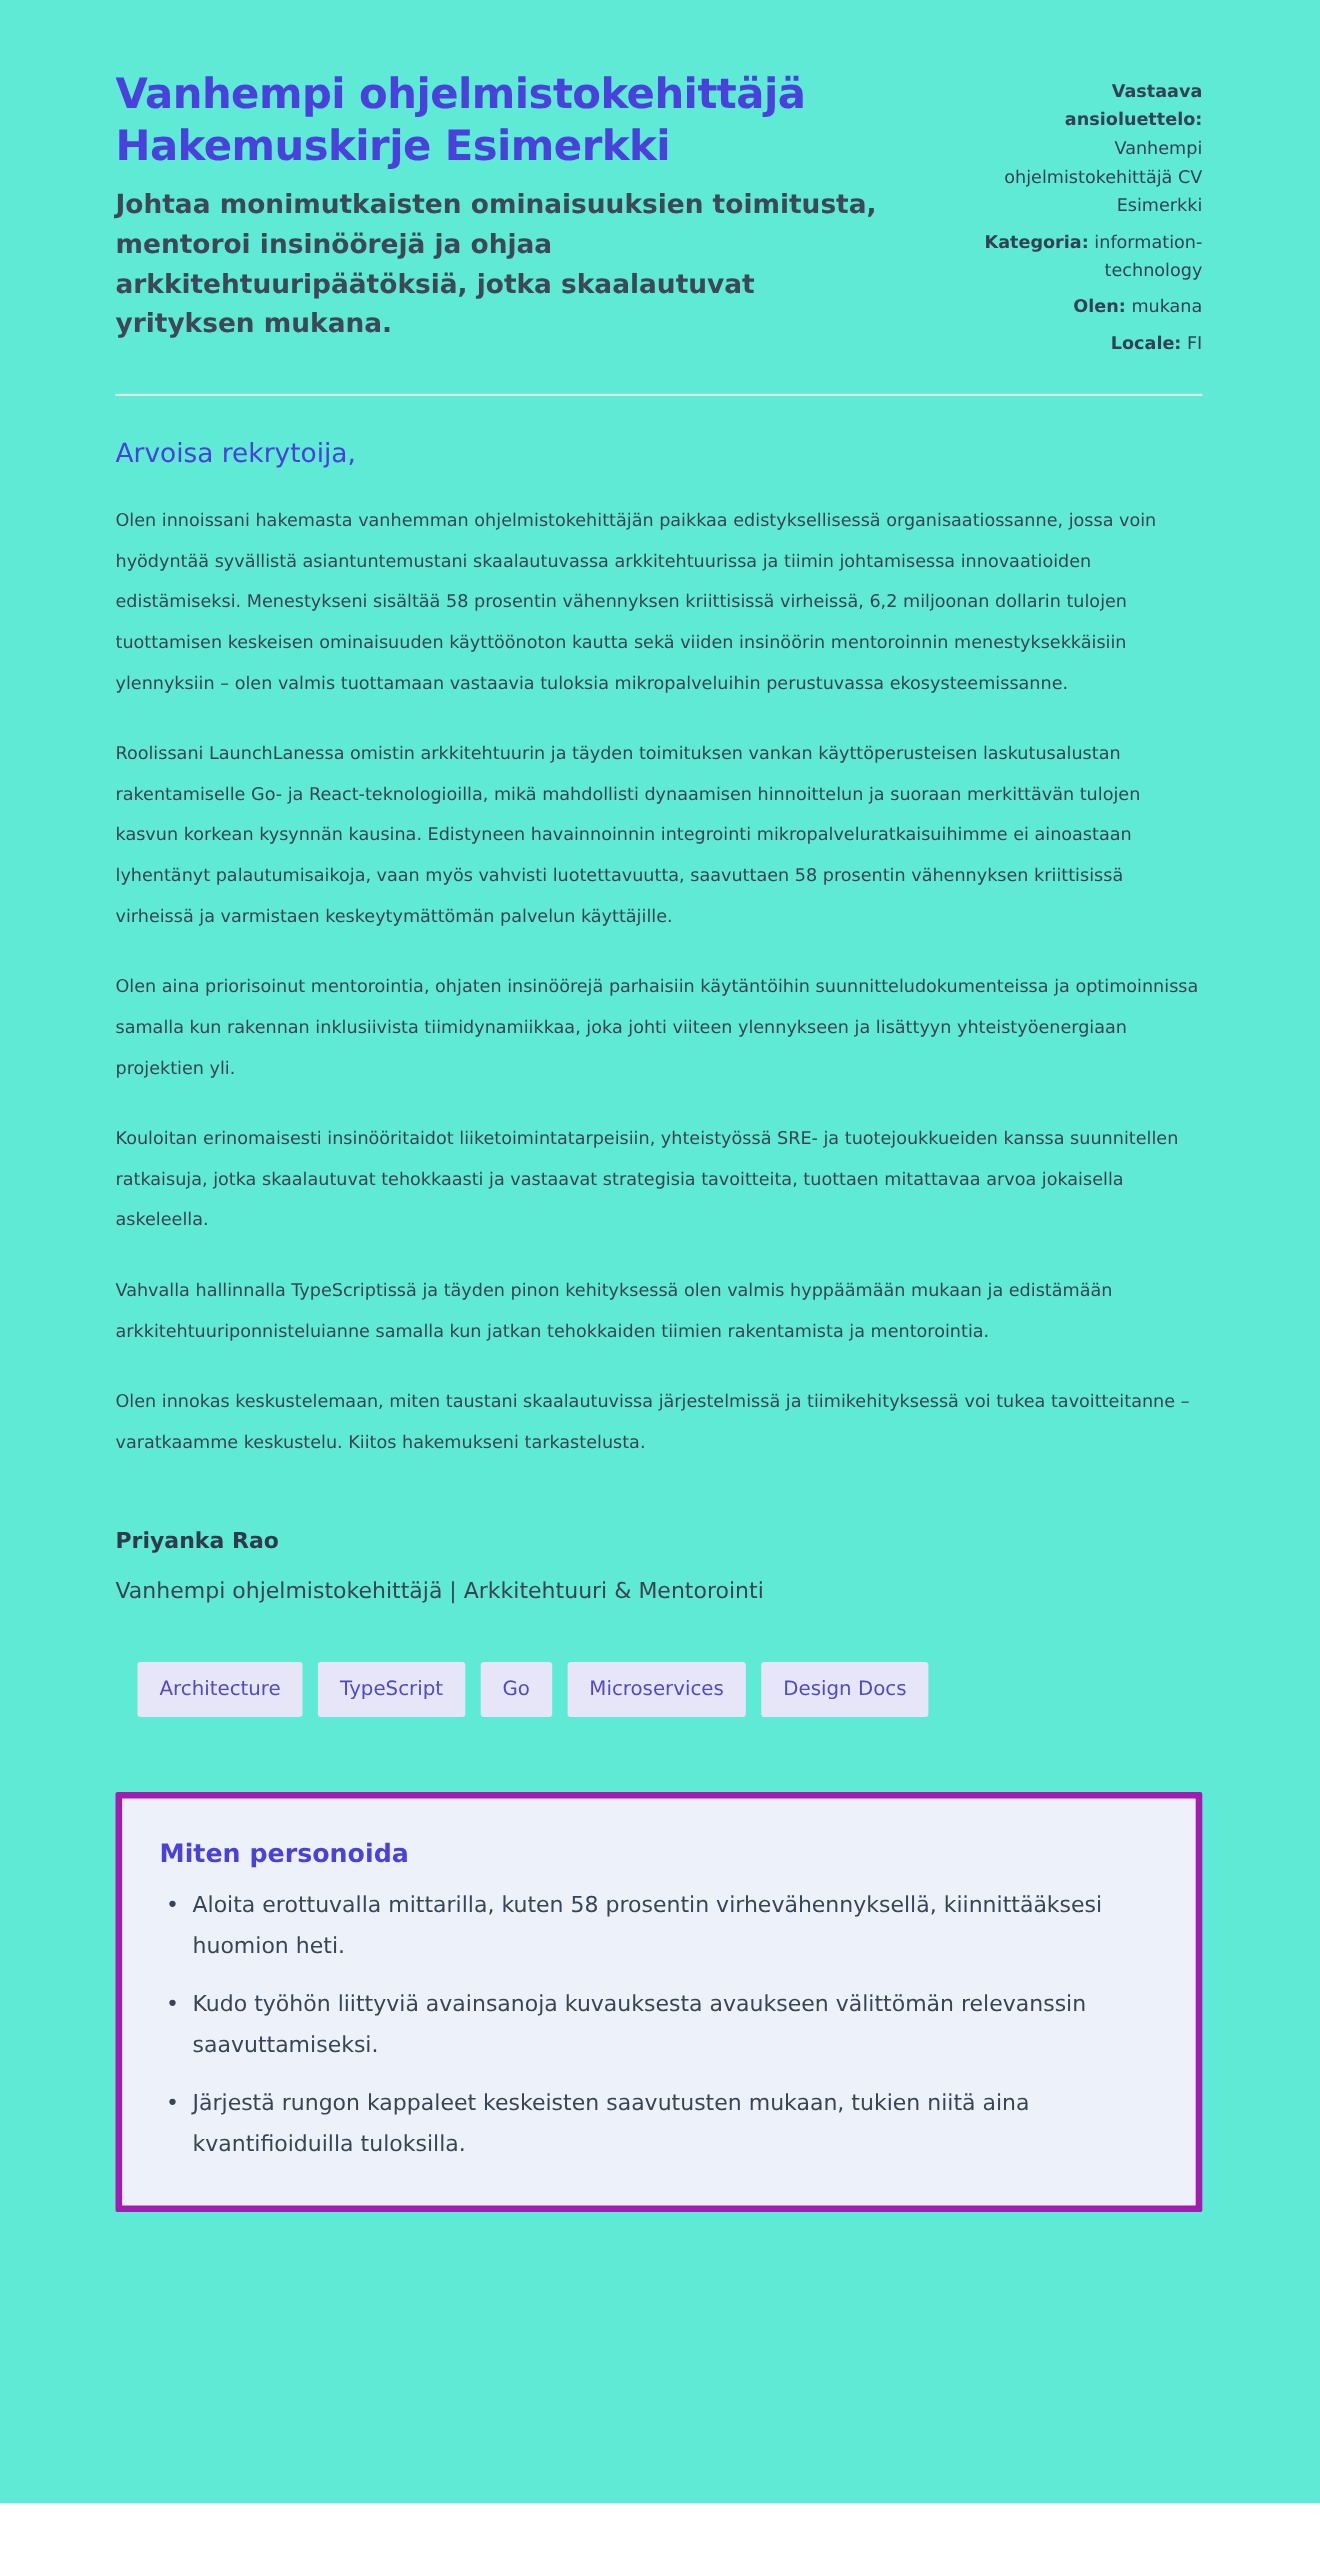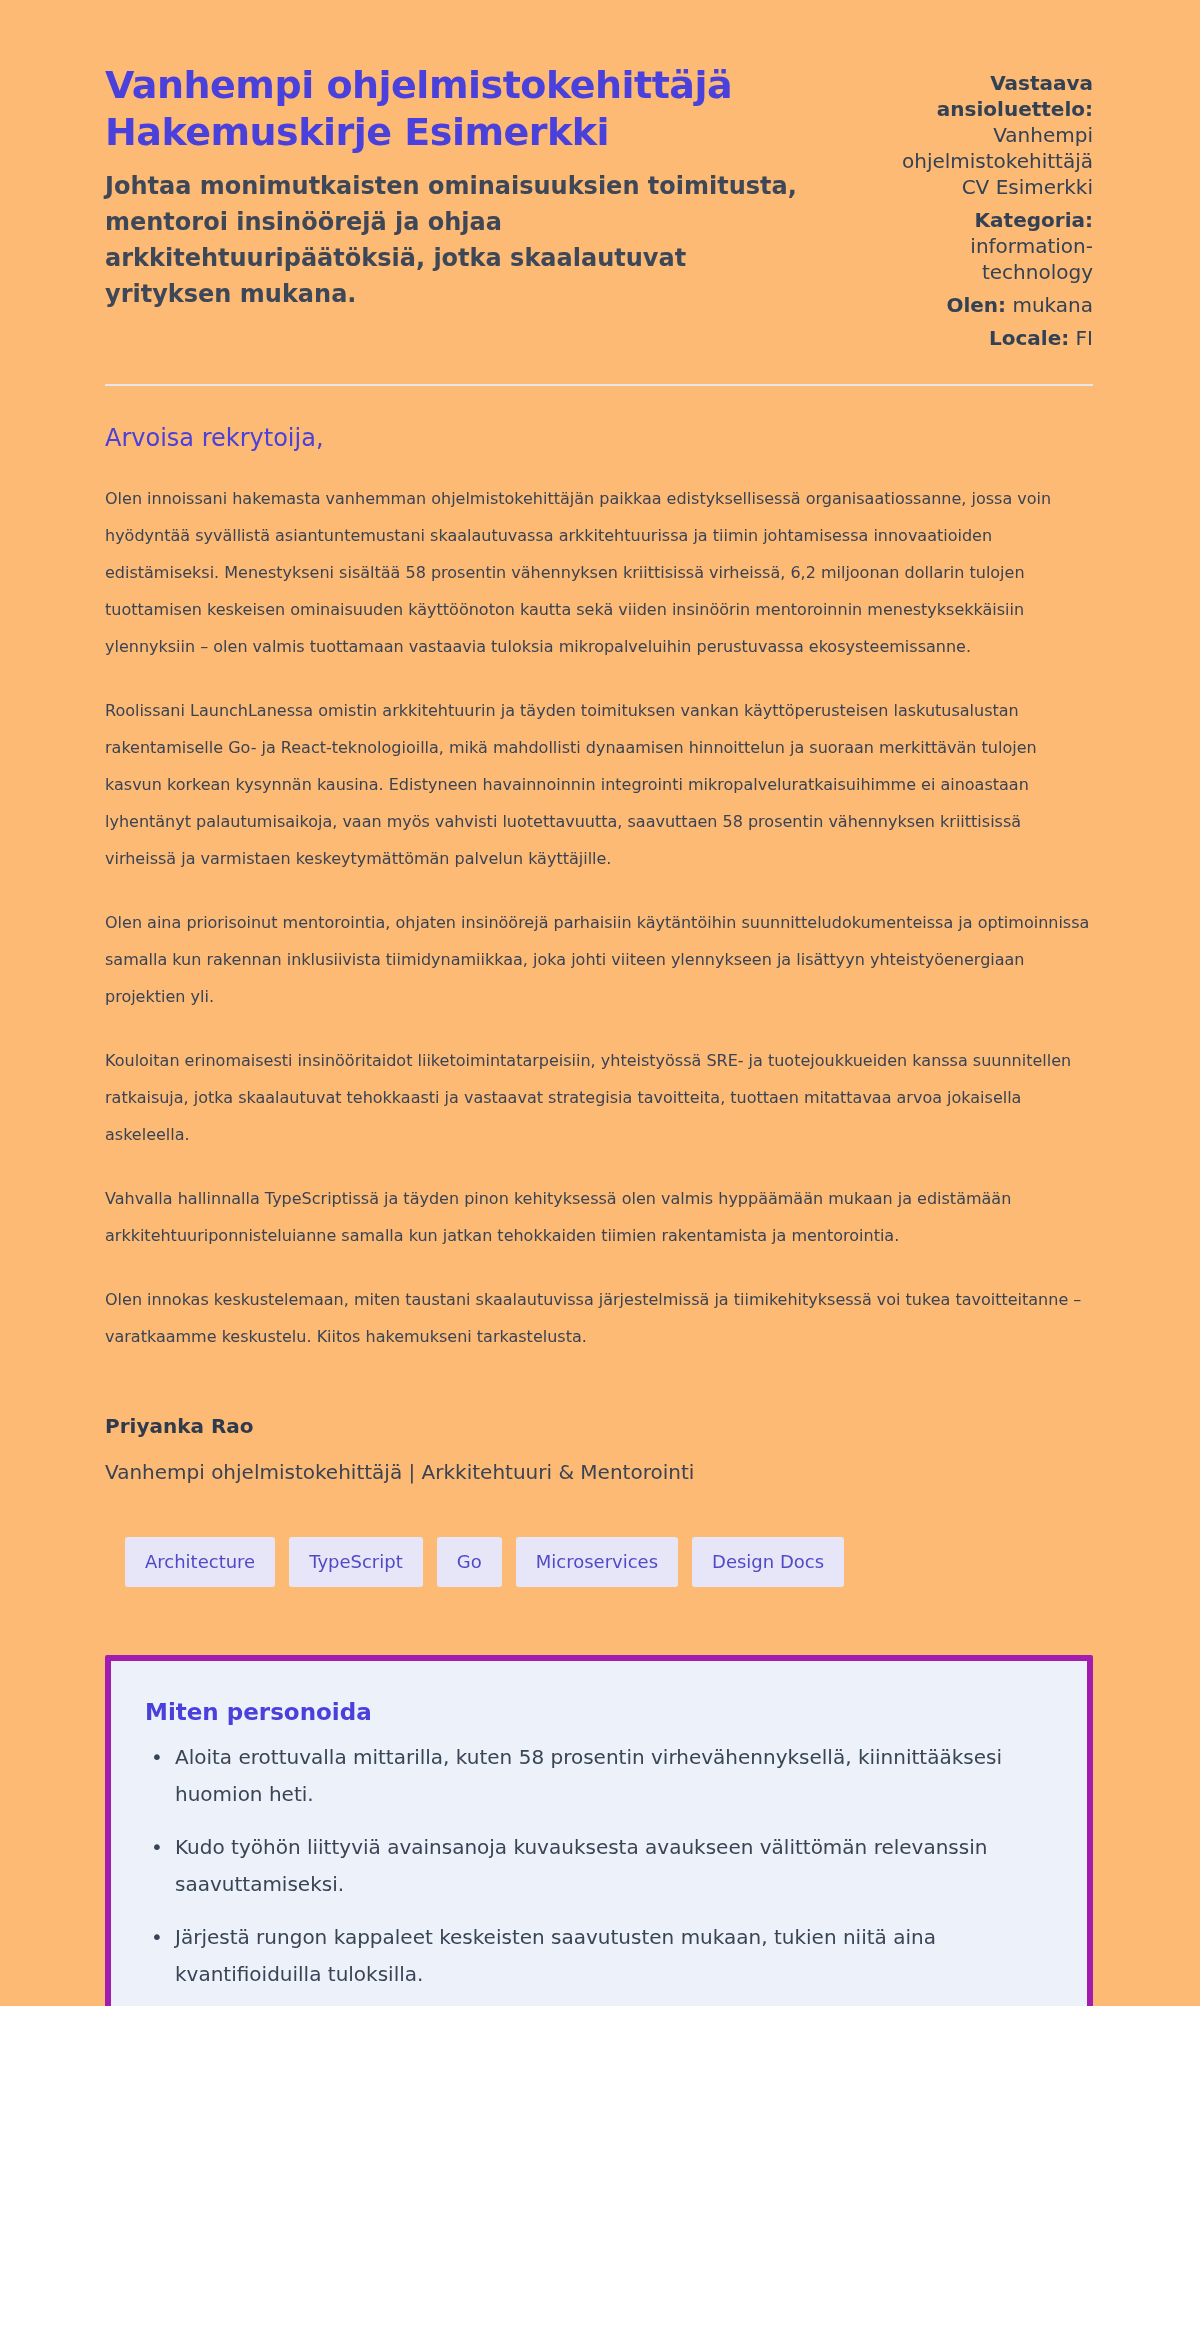--- a/index.html
+++ b/index.html
@@ -1,26 +1,26 @@
 <!DOCTYPE html>
 <html><head>
 <meta charset="utf-8">
 <style>
   * { box-sizing: border-box; margin: 0; padding: 0; }
   html, body { background: #ffffff; }
   body { font-family: "DejaVu Sans", "Liberation Sans", sans-serif; color: #3a4354; }
-  .page { width: 1200px; height: 2006px; background: #fdba74; position: relative; overflow: hidden; }
+  .page { width: 1200px; height: 2276px; background: #5eead4; position: relative; overflow: hidden; }
   .content { width: 988px; margin-left: 105px; padding-top: 62px; }
 
   
   .header { display: flex; justify-content: space-between; align-items: flex-start; }
   .header-left { width: 700px; }
   .doc-title { font-size: 38px; line-height: 47px; font-weight: bold; color: #4a40dc; letter-spacing: -0.5px; }
   .doc-subtitle { margin-top: 12px; font-size: 24px; line-height: 36px; font-weight: bold; color: #3d4757; }
-  .header-meta { width: 205px; padding-top: 8px; text-align: right; font-size: 20px; line-height: 26px; color: #334155; }
+  .header-meta { width: 205px; padding-top: 8px; text-align: right; font-size: 16px; line-height: 26px; color: #334155; }
   .meta-item { margin-bottom: 7px; }
   .meta-item b { font-weight: bold; }
 
   .divider { border: none; border-top: 2px solid #e7e8ea; margin-top: 26px; }
 
   
   .greeting { margin-top: 37px; font-size: 24px; line-height: 30px; font-weight: normal; color: #4a40dc; }
   .para { margin-top: 27px; font-size: 16px; line-height: 37px; color: #3a4354; }
 
   .signature { margin-top: 56px; }

